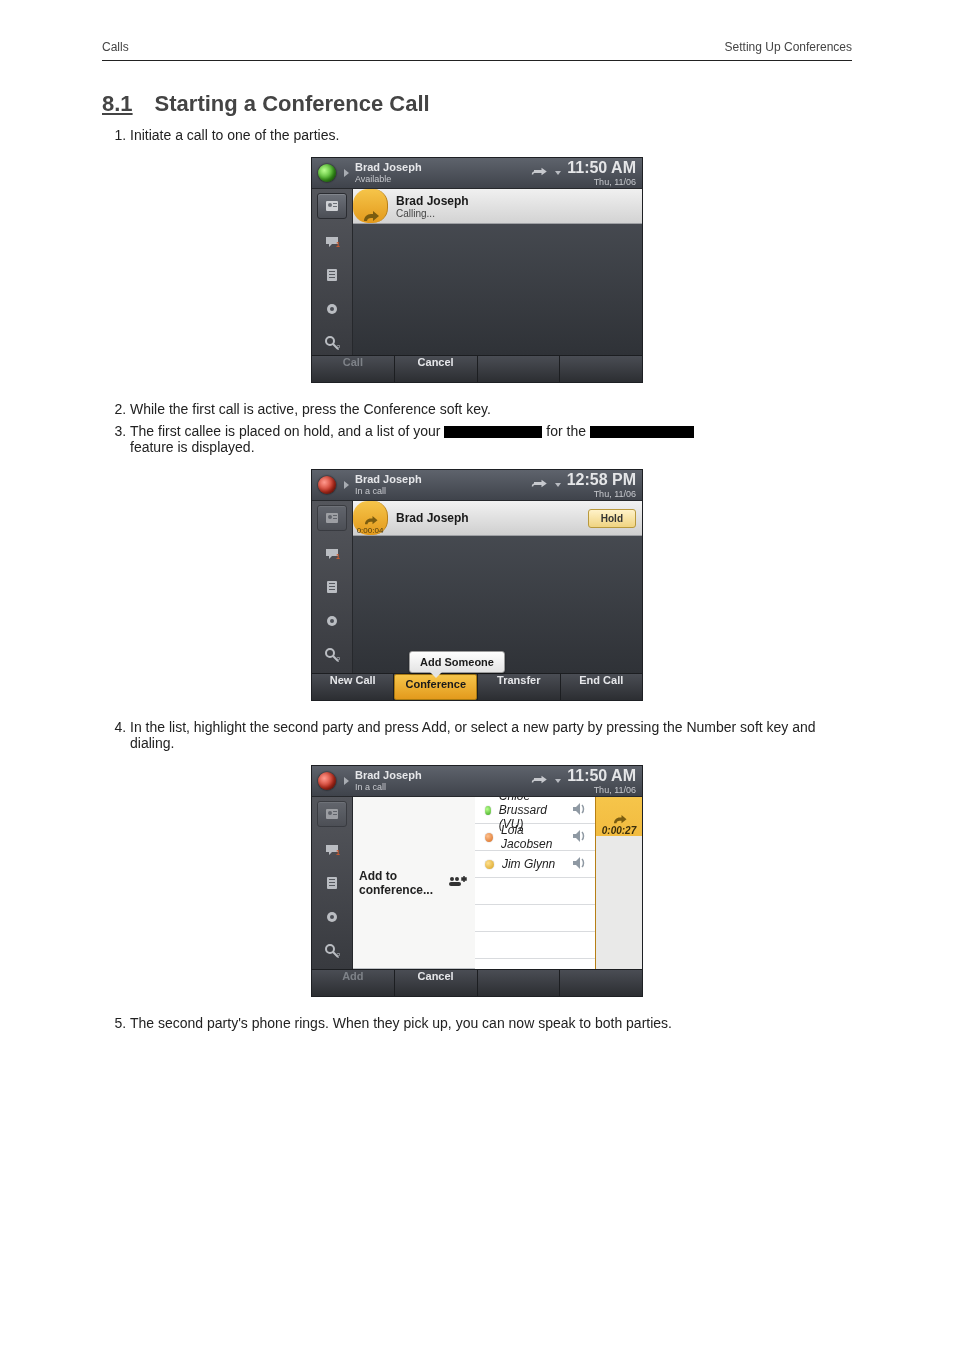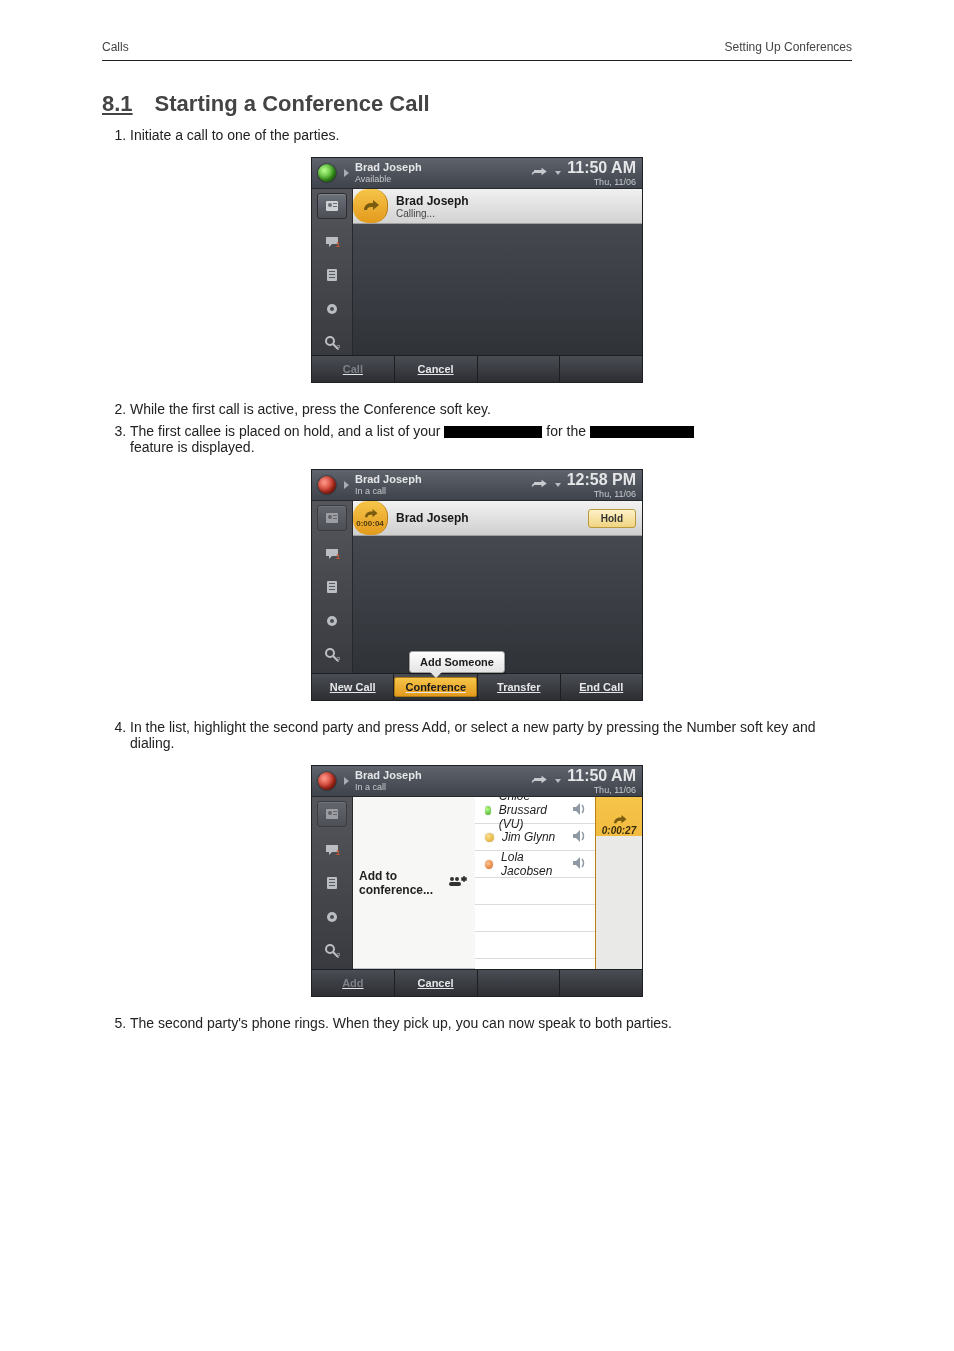--- a/index.html
+++ b/index.html
@@ -136,22 +136,22 @@
     display:flex; align-items:stretch;
     background: linear-gradient(#f2f2f2, #cfcfcf);
     color:#222;
     border-bottom:1px solid #9ea0a4;
     min-height:34px;
   }
   .call-chip {
     width:34px;
     background: linear-gradient(#f6c54a, #e39a1c);
     border-right:1px solid #b77f15;
-    display:flex; flex-direction:column; align-items:center; justify-content:center;
-    font-size:9px; color:#4a3a0f; font-weight:700;border-radius:15px;
+    display:flex; flex-direction:column; align-items:center; justify-content:flex-end;
+    font-size:9px; color:#4a3a0f; font-weight:400;border-radius:15px;
   }
   .call-chip .mini { font-size:8px; }
   .call-info { padding:4px 8px; flex:1; display:flex; flex-direction:column; justify-content:center; }
   .call-name { font-weight:700; font-size:12px; color:#1a1a1a; }
   .call-sub  { font-size:10px; color:#444; }
   .hold-btn-wrap { display:flex; align-items:center; padding-right:6px; }
   .hold-btn {
     background: linear-gradient(#fff2c9, #f0d481);
     border:1px solid #b9993c;
     border-radius:3px;
@@ -160,24 +160,23 @@
   }
 
   .soft-bar {
     display:flex;
     border-top:1px solid #1c1e21;
     background: linear-gradient(#4a4d54, #2c2e32);
     height:26px;
   }
   .soft-slot {
     flex:1;
-    display:flex; align-items:center; justify-content:center;
+    display:flex; justify-content:center;
     border-right:1px solid #1c1e21;
     font-size:11px;
-    text-decoration:underline;
   }
   .soft-slot:last-child { border-right:none; }
   .soft-label { font-weight:700; color:#e6e7ea; }
   .soft-label.dim { color:#7e8288; }
   .soft-label.highlight { background: linear-gradient(#f6c54a, #e39a1c); color:#1a1a1a; padding:3px 10px; border-radius:2px; border:1px solid #a97a12; }
 
   .bubble-row { position:relative; height:34px; }
   .bubble {
     position:absolute;
     bottom:0;
@@ -540,31 +539,31 @@
           <div class="picker-row">
                 <span class="p-dot p-green"></span>
                 <span>Chloe Brussard (VU)</span>
                 <span class="sp"></span>
                 <span><svg viewBox="0 0 16 14">
                     <path fill="#8f99a3" d="M2 5h3l4-4v12l-4-4H2z"></path>
                     <path fill="none" stroke="#8f99a3" stroke-width="1.5" d="M11 3c2 2 2 6 0 8"></path>
                   </svg></span>
               </div>
               <div class="picker-row">
-                <span class="p-dot p-yellow"></span>
-                <span>Jim Glynn</span>
+                <span class="p-dot p-orange"></span>
+                <span>Lola Jacobsen</span>
                 <span class="sp"></span>
                 <span><svg viewBox="0 0 16 14">
                     <path fill="#8f99a3" d="M2 5h3l4-4v12l-4-4H2z"></path>
                     <path fill="none" stroke="#8f99a3" stroke-width="1.5" d="M11 3c2 2 2 6 0 8"></path>
                   </svg></span>
               </div>
               <div class="picker-row">
-                <span class="p-dot p-orange"></span>
-                <span>Lola Jacobsen</span>
+                <span class="p-dot p-yellow"></span>
+                <span>Jim Glynn</span>
                 <span class="sp"></span>
                 <span><svg viewBox="0 0 16 14">
                     <path fill="#8f99a3" d="M2 5h3l4-4v12l-4-4H2z"></path>
                     <path fill="none" stroke="#8f99a3" stroke-width="1.5" d="M11 3c2 2 2 6 0 8"></path>
                   </svg></span>
               </div>
               <div class="picker-blankrow"></div>
               <div class="picker-blankrow"></div>
               <div class="picker-blankrow"></div>
             </div>

